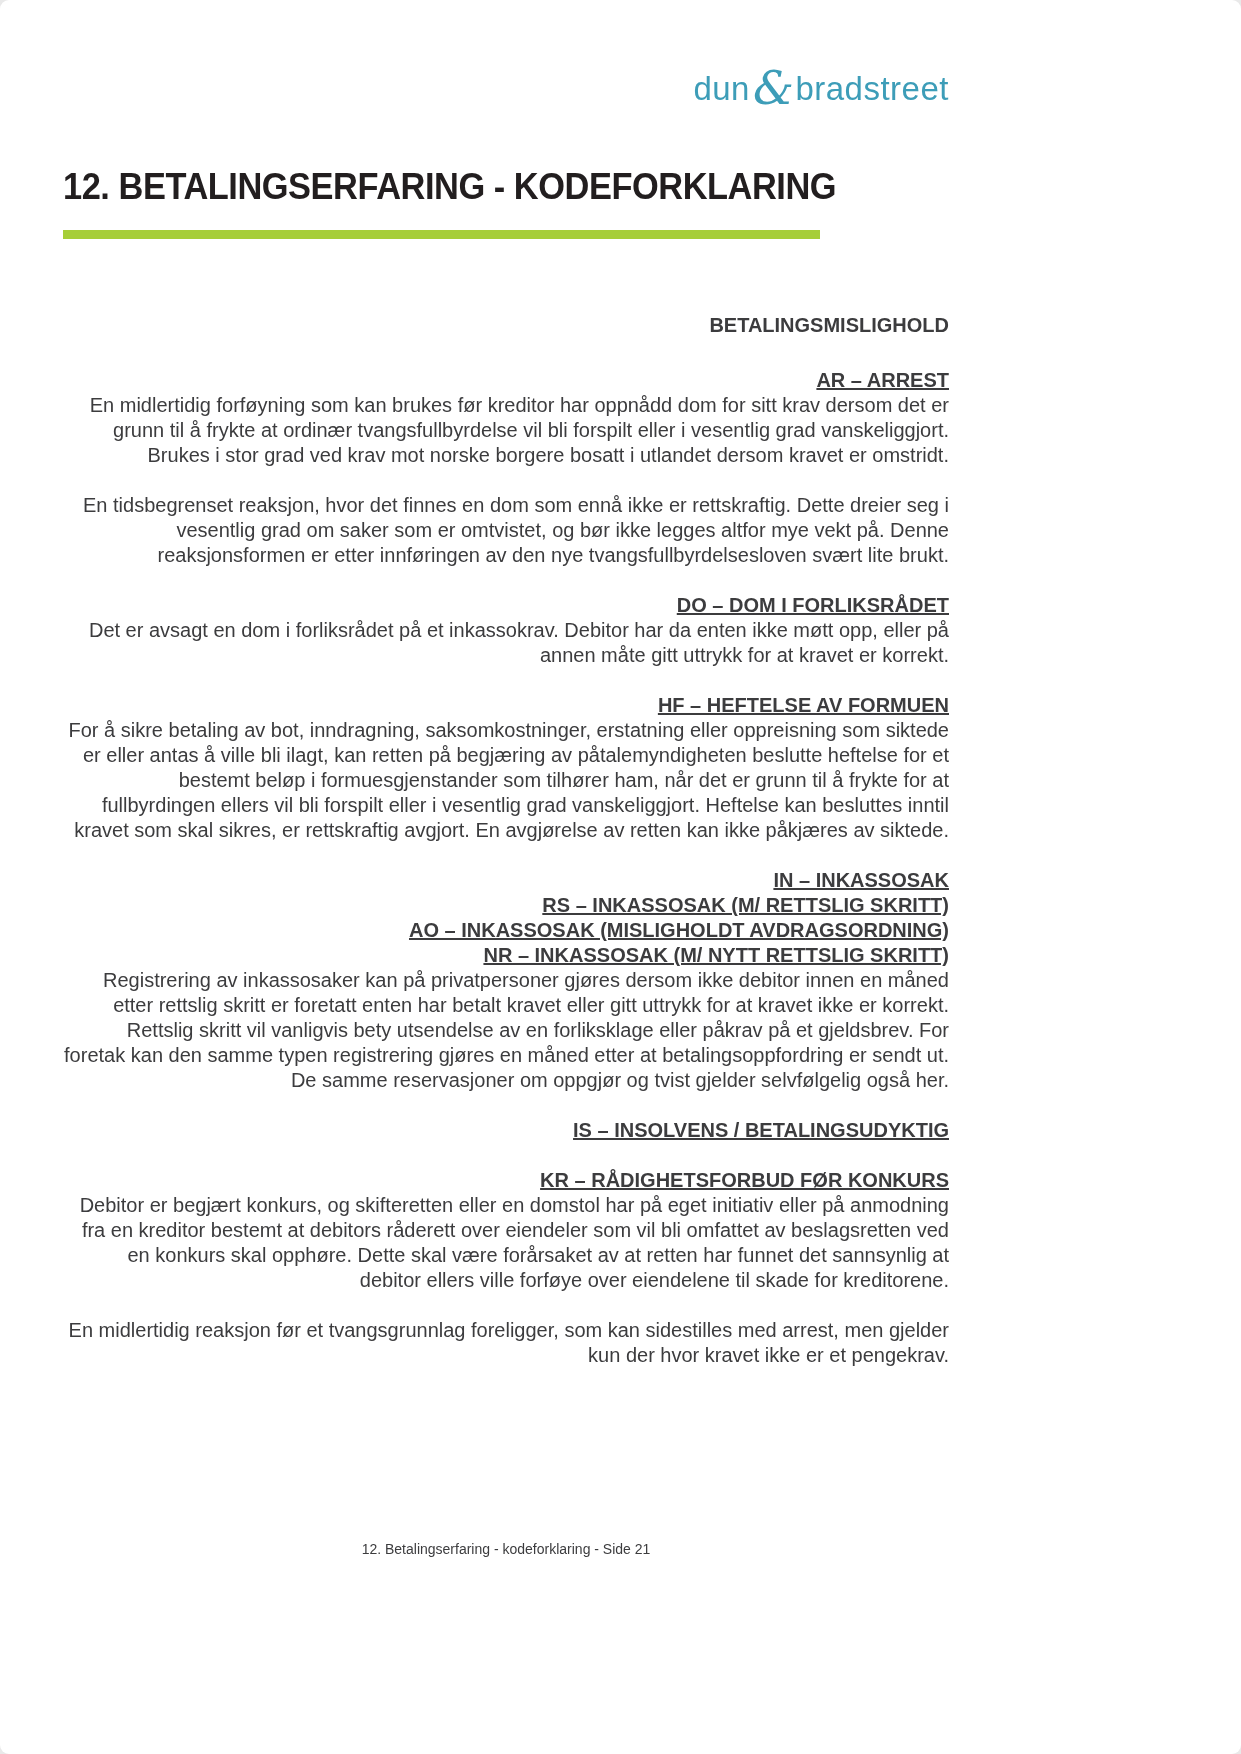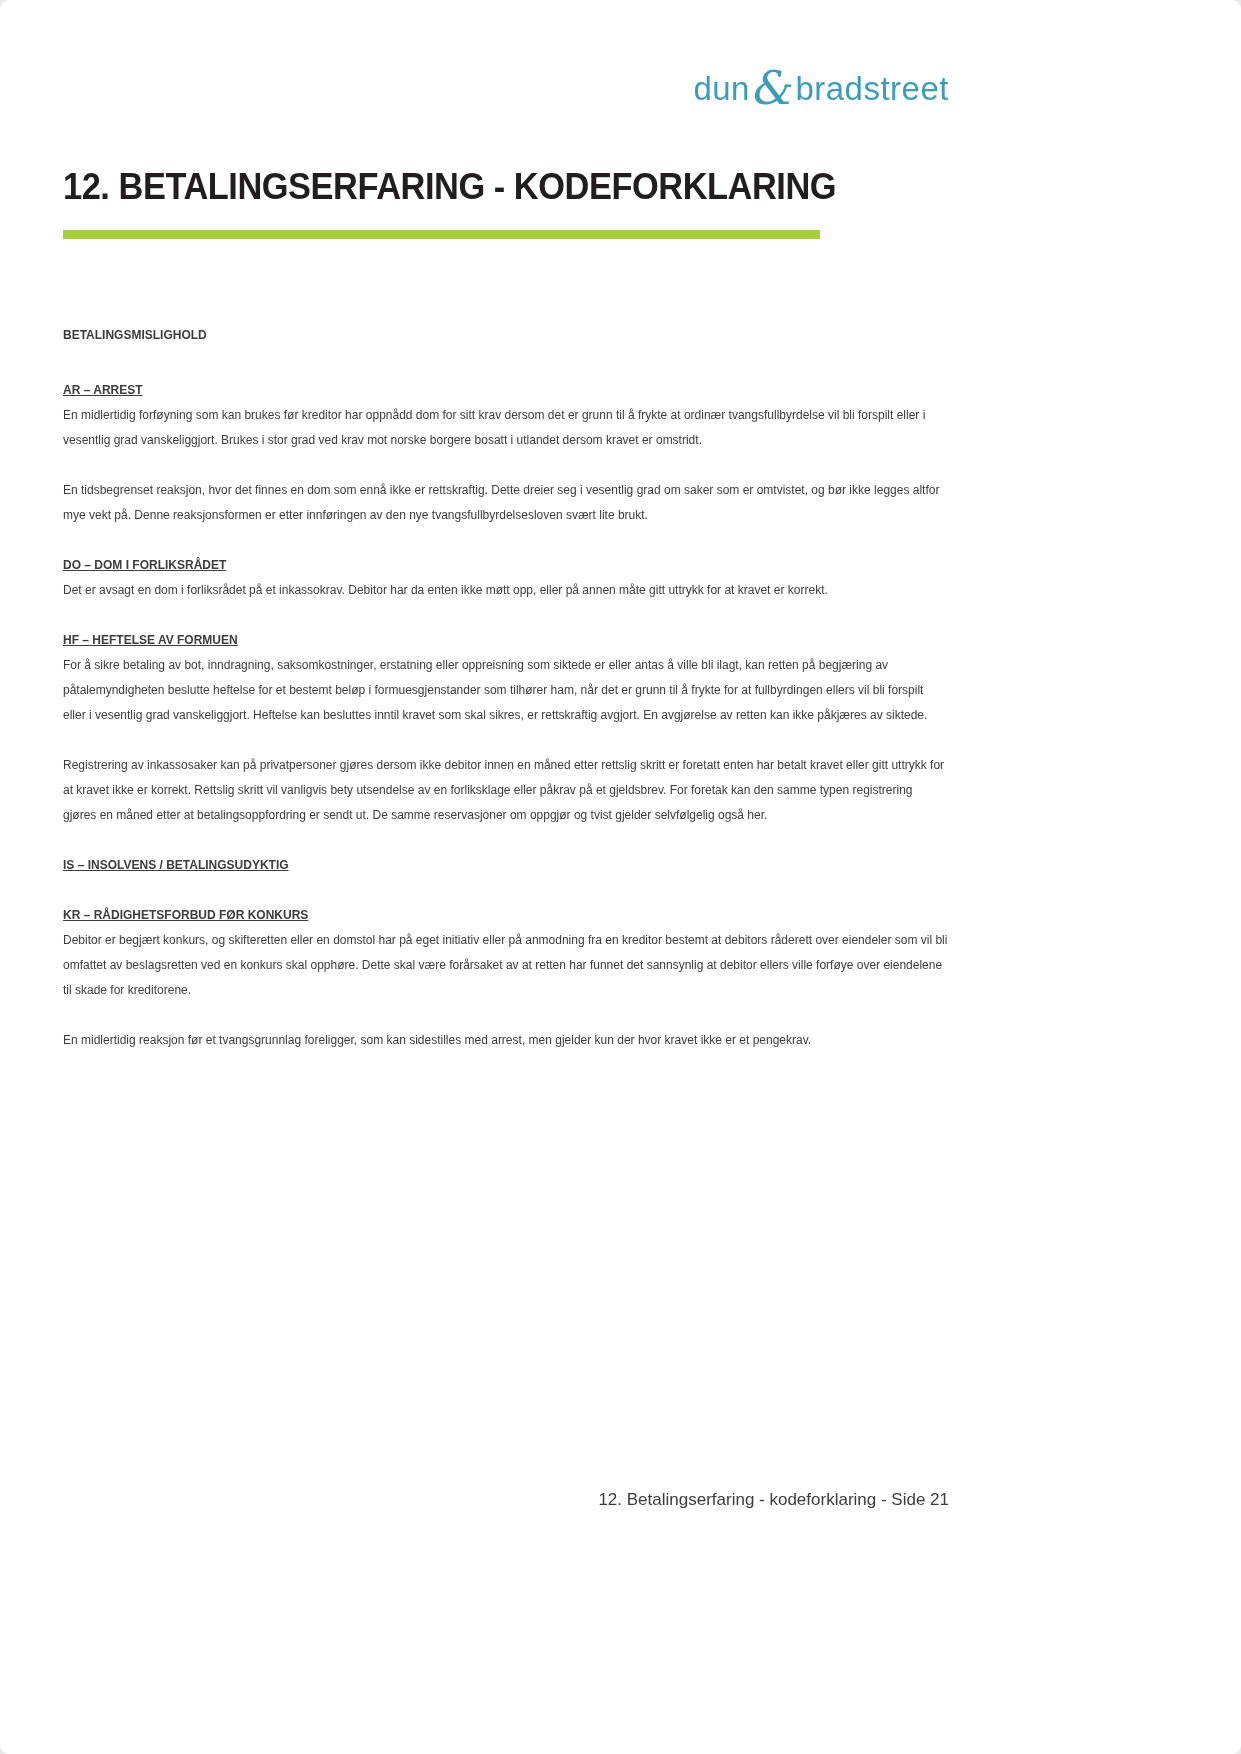--- a/index.html
+++ b/index.html
@@ -59,44 +59,45 @@
   .title-rule{
     position:absolute;
     left:63px;
     top:230px;
     width:757px;
     height:9px;
     background:var(--accent);
   }
   
   .doc-body{
-    top:323px;
-    font-size:12px;
+    top:313px;
+    font-size:20px;
     line-height:25px;
     color:var(--ink-body);
+    text-align:right;
   }
   .section-heading{
     font-weight:700;
     margin-bottom:30px;
   }
   .section{
     margin-bottom:25px;
   }
   .code-title{
     font-weight:700;
     text-decoration:underline;
   }
   .section-body{
     margin:0;
   }
   
   .page-footer{
-    top:1490px;
-    text-align:right;
-    font-size:17px;
+    top:1541px;
+    text-align:center;
+    font-size:14px;
     color:var(--ink-body);
   }
 </style>
 </head>
 <body>
 
 <div class="page">
 
   <div class="content-col logo">
     <span>dun</span><span class="amp">&amp;</span><span>bradstreet</span>
@@ -128,20 +129,26 @@
   </div>
 
   <div class="section">
     <div>
             <div class="code-title">HF – HEFTELSE AV FORMUEN</div>
           </div>
     <p class="section-body">For å sikre betaling av bot, inndragning, saksomkostninger, erstatning eller oppreisning som siktede er eller antas å ville bli ilagt, kan retten på begjæring av påtalemyndigheten beslutte heftelse for et bestemt beløp i formuesgjenstander som tilhører ham, når det er grunn til å frykte for at fullbyrdingen ellers vil bli forspilt eller i vesentlig grad vanskeliggjort. Heftelse kan besluttes inntil kravet som skal sikres, er rettskraftig avgjort. En avgjørelse av retten kan ikke påkjæres av siktede.</p>
   </div>
 
   <div class="section">
+    <div>
+            <div class="code-title">IN – INKASSOSAK</div>
+            <div class="code-title">RS – INKASSOSAK (M/ RETTSLIG SKRITT)</div>
+            <div class="code-title">AO – INKASSOSAK (MISLIGHOLDT AVDRAGSORDNING)</div>
+            <div class="code-title">NR – INKASSOSAK (M/ NYTT RETTSLIG SKRITT)</div>
+          </div>
     <p class="section-body">Registrering av inkassosaker kan på privatpersoner gjøres dersom ikke debitor innen en måned etter rettslig skritt er foretatt enten har betalt kravet eller gitt uttrykk for at kravet ikke er korrekt. Rettslig skritt vil vanligvis bety utsendelse av en forliksklage eller påkrav på et gjeldsbrev. For foretak kan den samme typen registrering gjøres en måned etter at betalingsoppfordring er sendt ut. De samme reservasjoner om oppgjør og tvist gjelder selvfølgelig også her.</p>
   </div>
 
   <div class="section">
     <div>
             <div class="code-title">IS – INSOLVENS / BETALINGSUDYKTIG</div>
           </div>
   </div>
 
   <div class="section">

